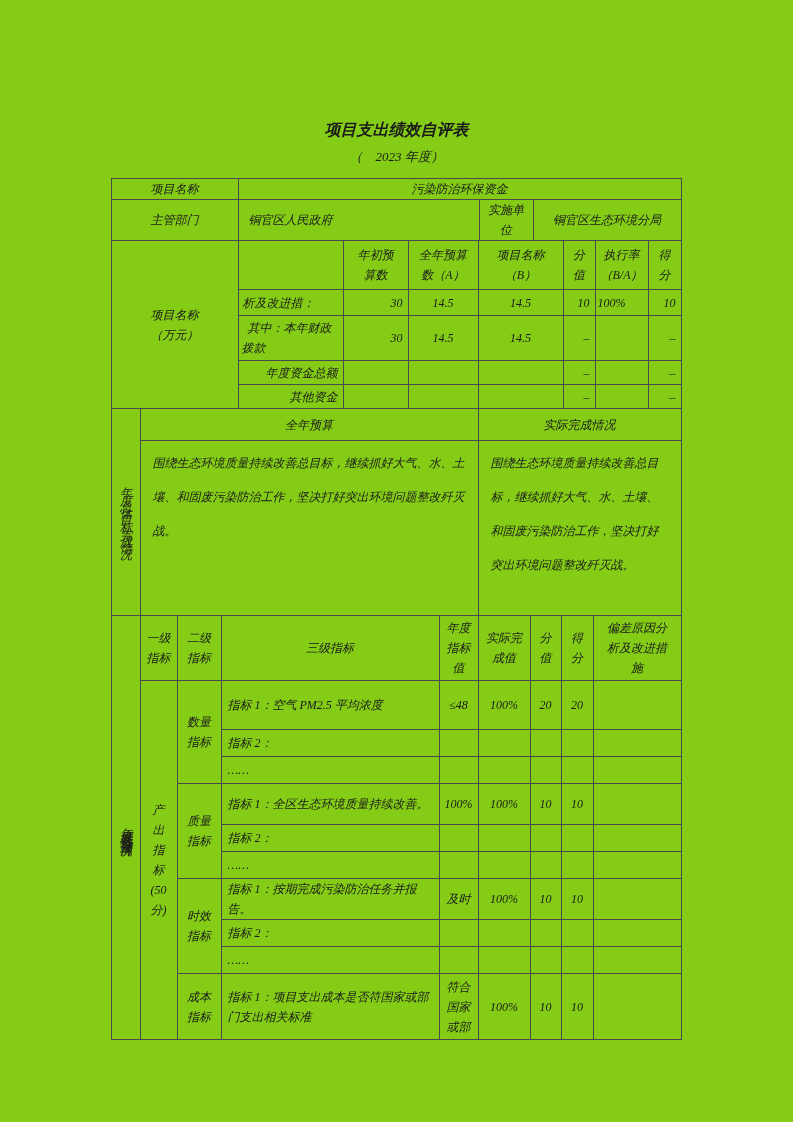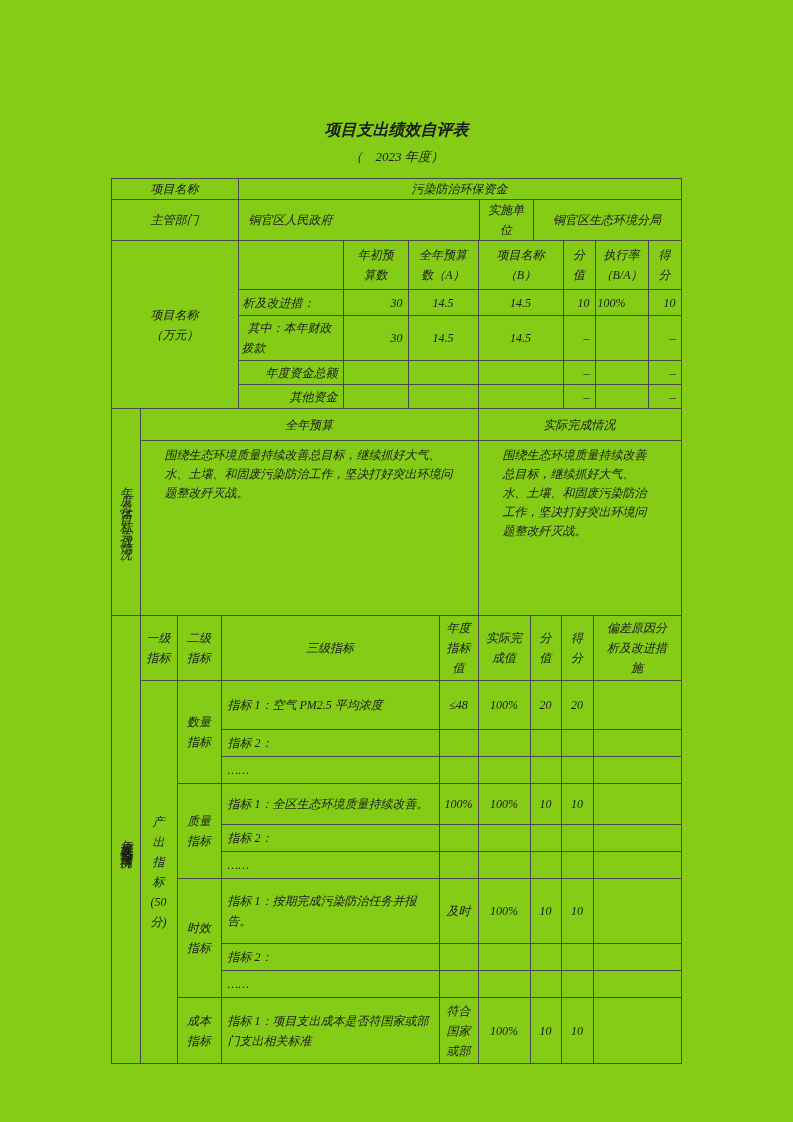--- a/index.html
+++ b/index.html
@@ -15,21 +15,21 @@
   table + table{margin-top:-1px;}
   td{
     border:1px solid #4a4a4a;font-size:12px;line-height:20px;
     padding:0 4px;text-align:center;vertical-align:middle;
     white-space:pre-line;overflow:hidden;word-break:break-all;
   }
   .hd{padding:0 2px;}
   .tl{text-align:left;}
   .num-r{text-align:right;padding:0 5px;}
   .indent{text-indent:6px;}
-  .goalp{line-height:19px;text-align:left;padding:5px 24px;vertical-align:top;}
+  .goalp{line-height:34px;text-align:left;padding:5px 12px;vertical-align:top;}
   .vcell{padding:0;}
   .vtext{
     writing-mode:vertical-lr;text-orientation:upright;
     display:inline-block;vertical-align:middle;line-height:27px;
   }
   .vs-lg{letter-spacing:7px;}
   .vs-sm{letter-spacing:2px;}
 </style>
 </head>
 <body>
@@ -240,21 +240,21 @@
         <td></td>
         <td></td>
         <td></td>
         <td></td>
         <td></td>
       </tr>
 
       <tr style="height:41px">
         <td rowspan="3" class="hd">时效
 指标</td>
-        <td class="tl" style="padding:12px 6px">指标 1：按期完成污染防治任务并报告。</td>
+        <td class="tl" style="padding:0 6px">指标 1：按期完成污染防治任务并报告。</td>
         <td class="hd">及时</td>
         <td>100%</td>
         <td>10</td>
         <td>10</td>
         <td></td>
       </tr>
       <tr style="height:27px">
         <td class="tl" style="padding:0 6px">指标 2：</td>
         <td></td>
         <td></td>

